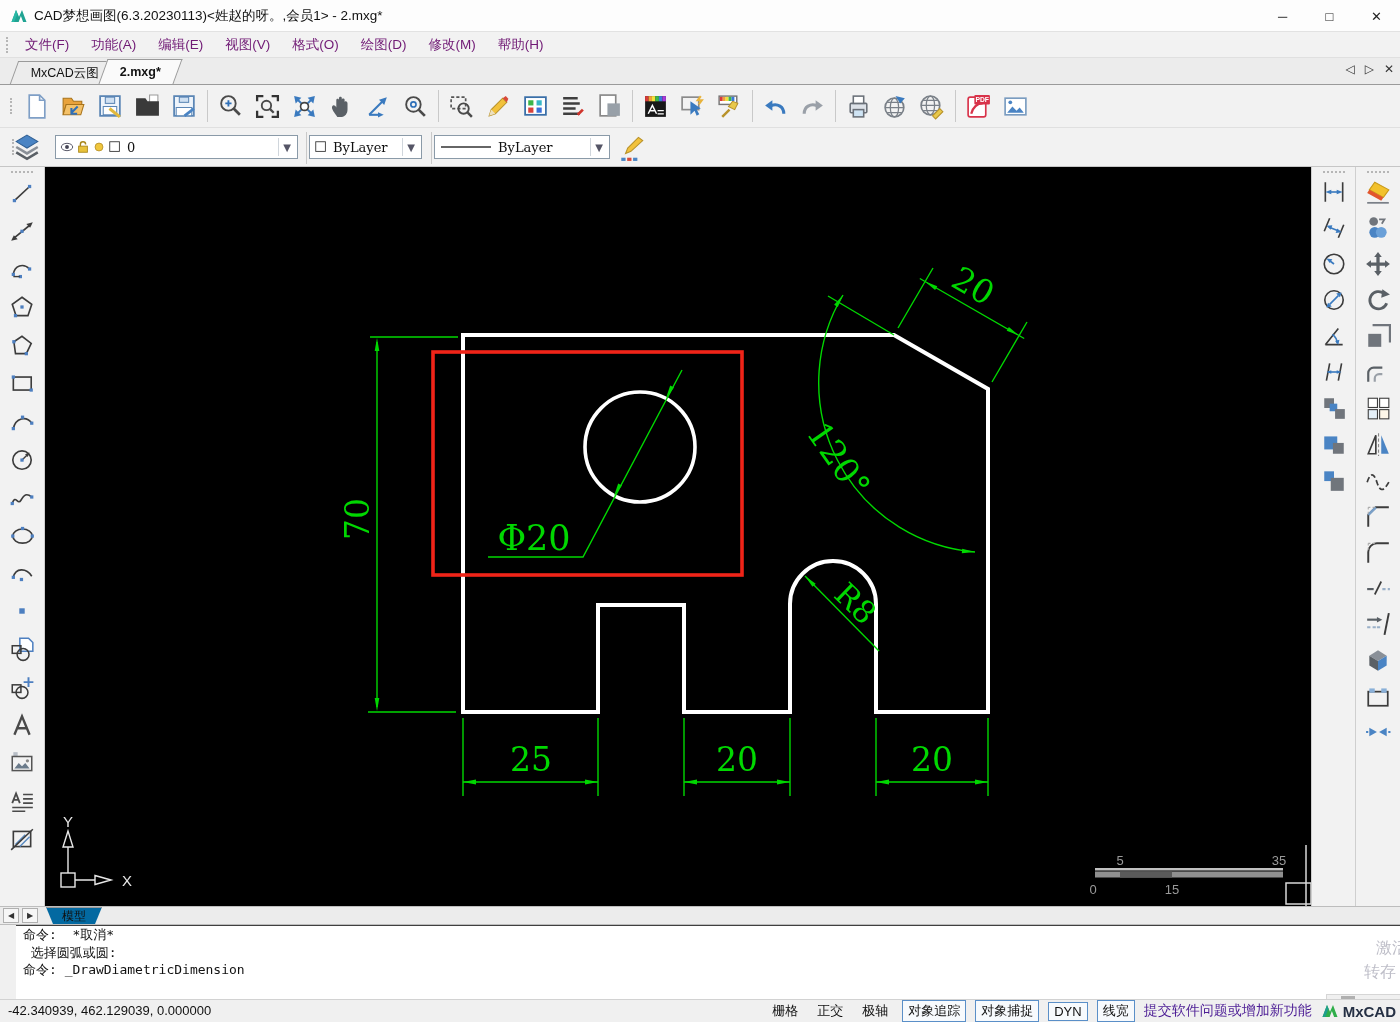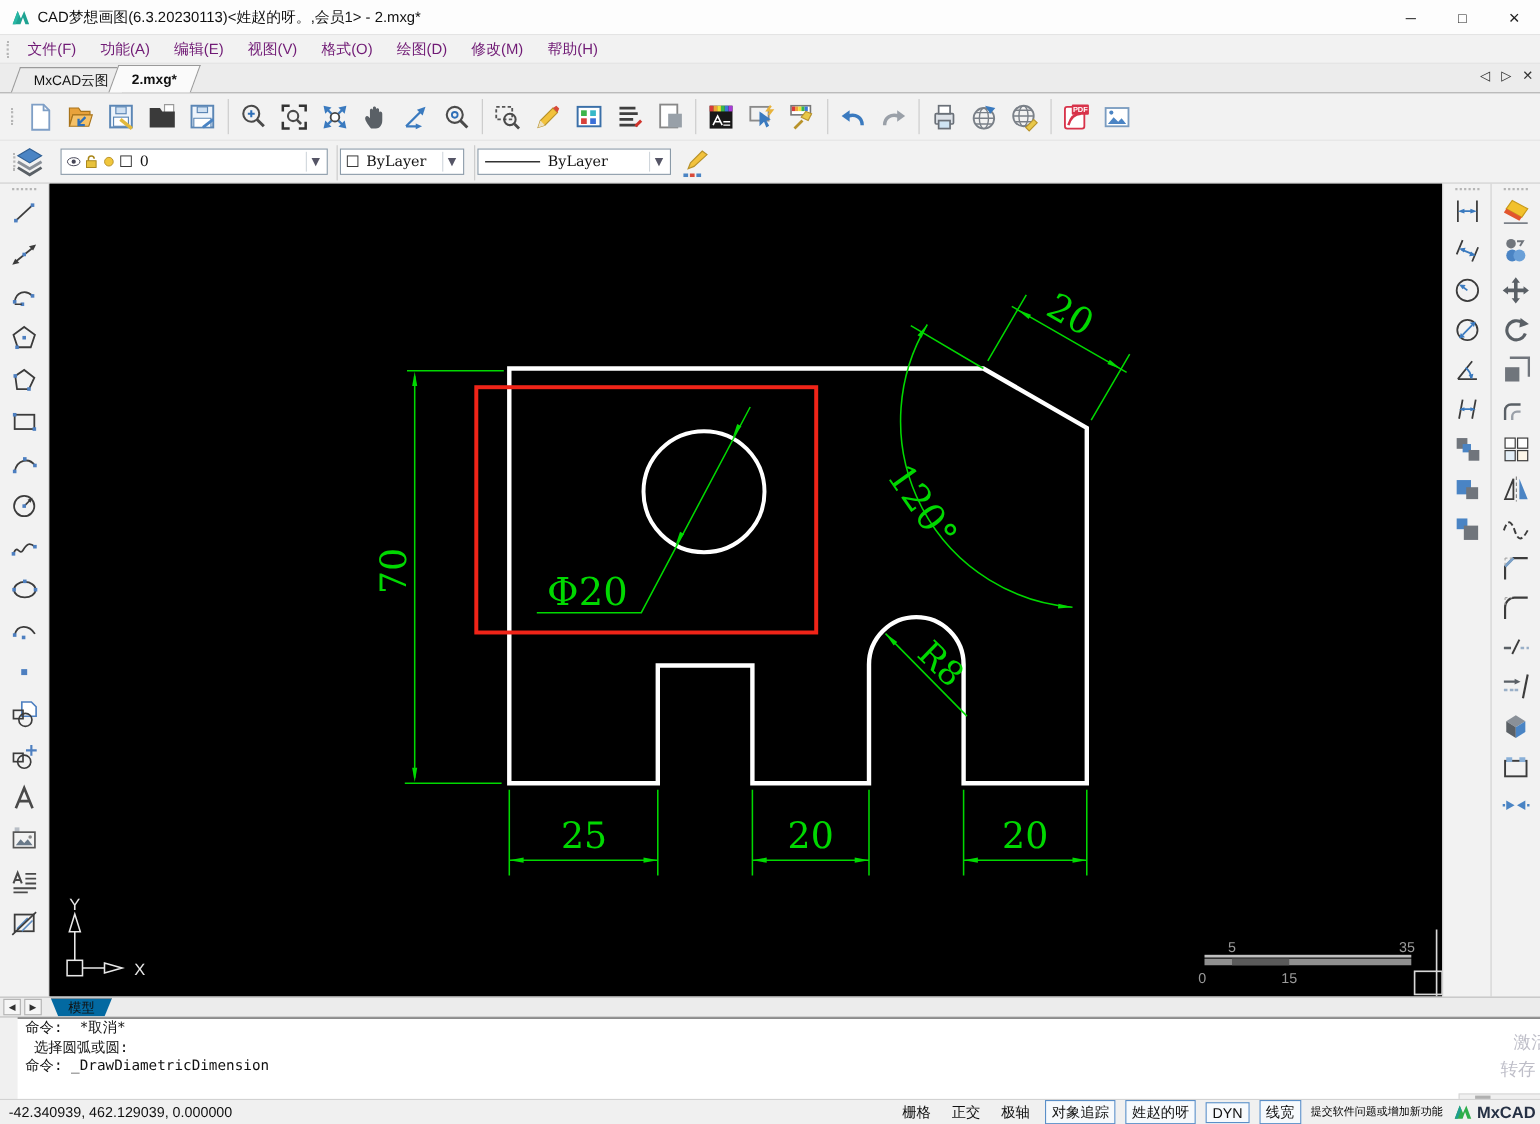--- a/index.html
+++ b/index.html
@@ -63,21 +63,21 @@
 #hsb .ar { width:14px; height:15px; display:flex; align-items:center; justify-content:center; font-size:7px; color:#555; }
 #hsb .thumb { width:14px; height:13px; background:#b0b0b0; }
 #hsb .rar { margin-left:auto; }
 
 
 #status { position:absolute; top:999px; left:0; width:100%; height:23px; background:#f0f0f0; border-top:1px solid #d2d2d2; font-size:13px; color:#111; }
 #coords { position:absolute; left:8px; top:0; line-height:22px; font-size:13px; }
 #sright { position:absolute; right:4px; top:0; height:22px; display:flex; align-items:center; gap:9px; }
 .stog { padding:1px 5px;text-align:right; }
 .stog.on { border:1px solid #5a8fc8; background:#f7fafd; }
-#slink { color:#000000; font-size:10px; }
+#slink { color:#4c1d95; font-size:14px; }
 #brand { display:flex; align-items:center; gap:4px; font-size:15px; color:#253044; font-weight:bold; }
 svg { display:block; }
 </style>
 </head>
 <body>
 
 <div id="app">
 
   <div id="titlebar">
     <svg class="ticon" width="18" height="18" viewBox="0 0 24 24">
@@ -804,21 +804,21 @@
     </div>
   </div>
 
   <div id="status">
     <span id="coords">-42.340939,  462.129039,  0.000000</span>
     <div id="sright">
       <span class="stog">栅格</span>
       <span class="stog">正交</span>
       <span class="stog">极轴</span>
       <span class="stog on">对象追踪</span>
-      <span class="stog on">姓赵的呀</span>
+      <span class="stog on">对象捕捉</span>
       <span class="stog on">DYN</span>
       <span class="stog on">线宽</span>
       <span id="slink">提交软件问题或增加新功能</span>
       <span id="brand">
         <svg width="18" height="18" viewBox="0 0 24 24">
             <polygon points="2,20 8,4 12,13 16,4 22,20 17.5,20 14.5,12 11.5,20" fill="#2fae4a"></polygon>
             <polygon points="2,20 8,4 10,9 5.5,20" fill="#1f9e8f"></polygon>
           </svg>
         <span>MxCAD</span>
       </span>

